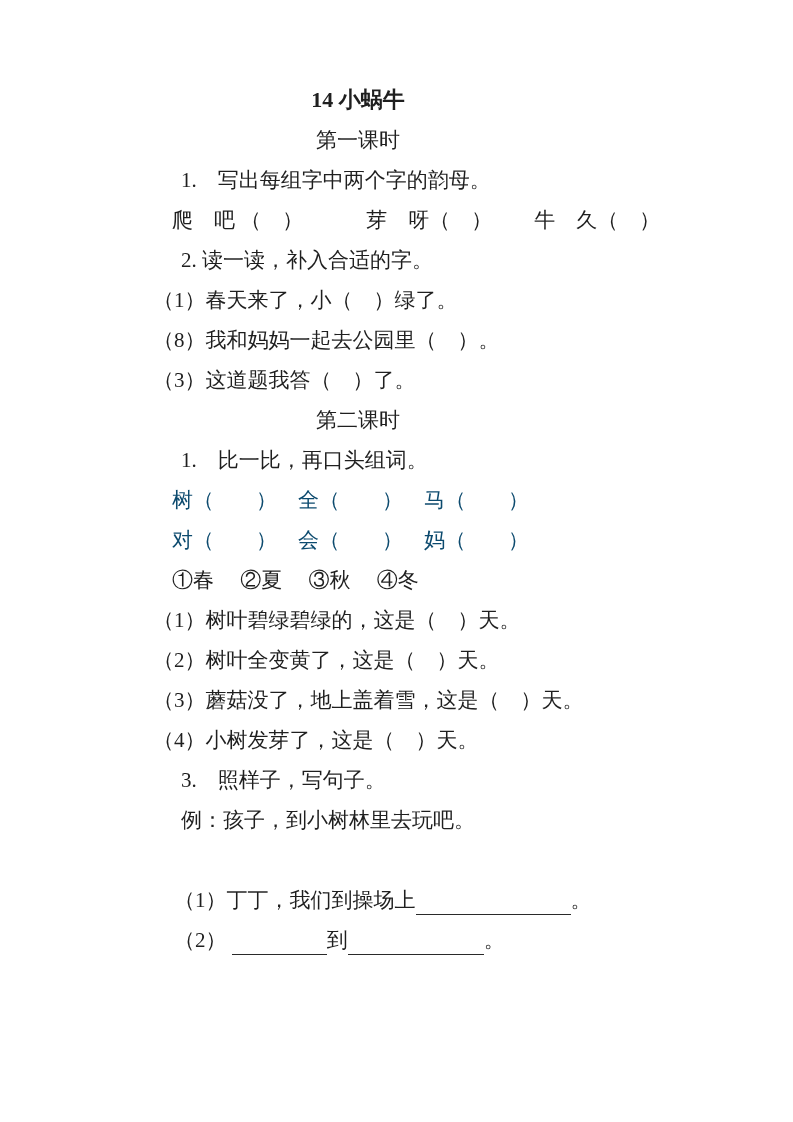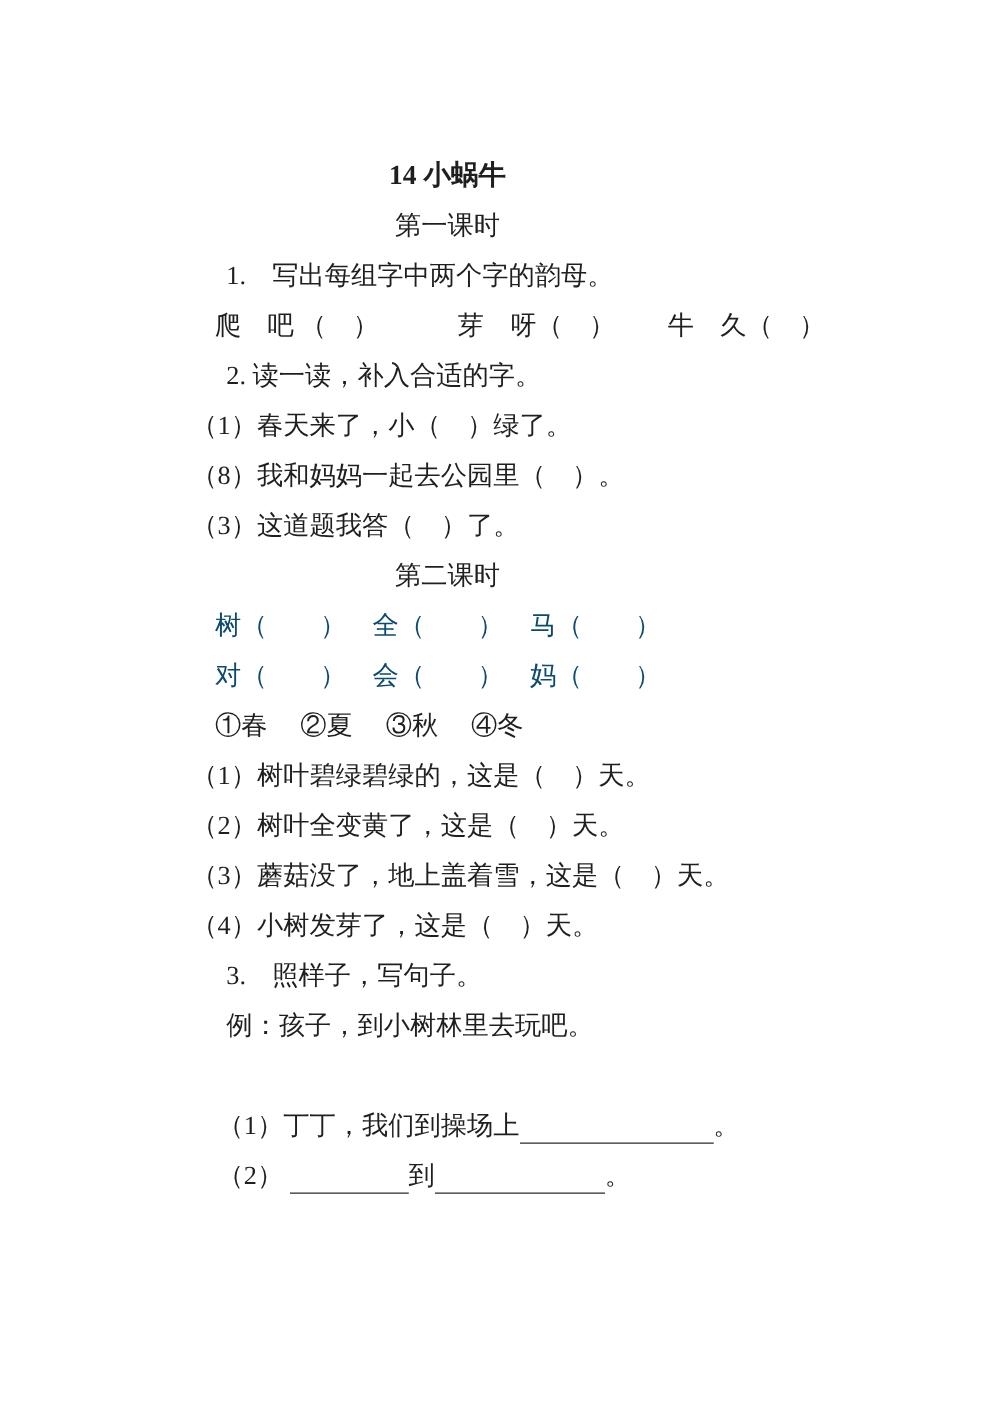--- a/index.html
+++ b/index.html
@@ -10,21 +10,21 @@
   .page {
     position: relative;
     width: 793px;
     height: 1122px;
     background: #ffffff;
     overflow: hidden;
     font-family: "Liberation Serif", "DejaVu Serif", serif;
     font-size: 21px;
     color: #1f1f1f;
     box-sizing: border-box;
-    padding-top: 120px;
+    padding-top: 80px;
   }
   .line {
     height: 40px;
     line-height: 40px;
     white-space: pre;
     margin: 0;
   }
   .center {
     text-align: center;
     padding-right: 77px; 
@@ -65,20 +65,21 @@
   <div class="line q">2. 读一读，补入合适的字。</div>
 
   <div class="line sub">（1）春天来了，小（　）绿了。</div>
 
   <div class="line sub">（8）我和妈妈一起去公园里（　）。</div>
 
   <div class="line sub">（3）这道题我答（　）了。</div>
 
   <div class="line center gap-before">第二课时</div>
 
+  <div class="line q">1.　比一比，再口头组词。</div>
 
   <div class="line indent blue">树（　　）　全（　　）　马（　　）</div>
 
   <div class="line indent blue">对（　　）　会（　　）　妈（　　）</div>
 
 
   <div class="line indent">①春　 ②夏　 ③秋　 ④冬</div>
 
   <div class="line sub">（1）树叶碧绿碧绿的，这是（　）天。</div>
 

